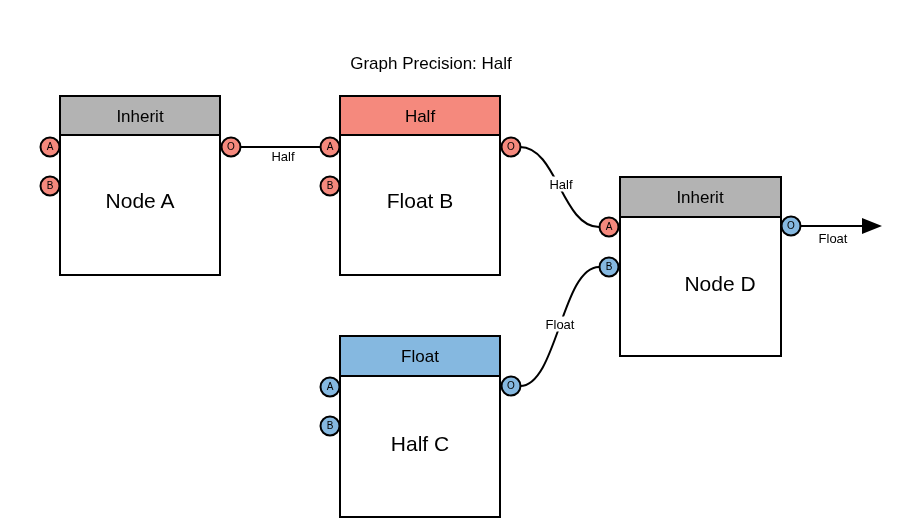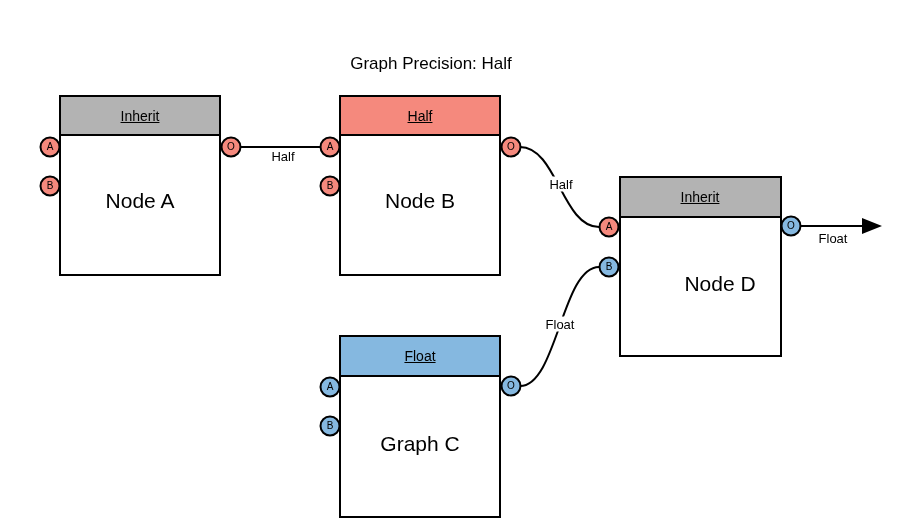--- a/index.html
+++ b/index.html
@@ -6,21 +6,21 @@
   .canvas{
     position:relative;width:906px;height:531px;background:#ffffff;
     font-family:"Liberation Sans",sans-serif;overflow:hidden;color:#000;margin-top:25px;
   }
   .canvas svg{position:absolute;left:0;top:0;}
   .label{
     position:absolute;transform:translate(-50%,-50%);
     white-space:nowrap;color:#000;text-align:center;line-height:1;
   }
   .title-label{font-size:17px;}
-  .header-label{font-size:14px;text-decoration:underline;}
+  .header-label{font-size:17px;}
   .node-label{font-size:21px;}
   .edge-label{font-size:13px;}
   .edge-label.on-line{background:#ffffff;padding:1px 3px;}
   .port-letter{font-size:10px;}
 </style>
 </head>
 <body>
 
 <div class="canvas">
 
@@ -62,22 +62,22 @@
   </svg>
 
   <div class="label title-label" style="left:431px;top:38px;">Graph Precision: Half</div>
 
   <div class="label header-label" style="left:140px;top:91px;">Inherit</div>
   <div class="label header-label" style="left:420px;top:91px;">Half</div>
   <div class="label header-label" style="left:420px;top:331px;">Float</div>
   <div class="label header-label" style="left:700px;top:172px;">Inherit</div>
 
   <div class="label node-label" style="left:140px;top:175px;">Node A</div>
-  <div class="label node-label" style="left:420px;top:175px;">Node B</div>
-  <div class="label node-label" style="left:420px;top:418px;">Graph C</div>
+  <div class="label node-label" style="left:420px;top:175px;">Float B</div>
+  <div class="label node-label" style="left:420px;top:418px;">Half C</div>
   <div class="label node-label" style="left:720px;top:258px;">Node D</div>
 
   <div class="label edge-label" style="left:283px;top:131px;">Half</div>
   <div class="label edge-label on-line" style="left:561px;top:159px;">Half</div>
   <div class="label edge-label on-line" style="left:560px;top:299px;">Float</div>
   <div class="label edge-label" style="left:833px;top:213px;">Float</div>
 
   <div class="label port-letter" style="left:50px;top:122px;">A</div>
   <div class="label port-letter" style="left:50px;top:161px;">B</div>
   <div class="label port-letter" style="left:231px;top:122px;">O</div>

